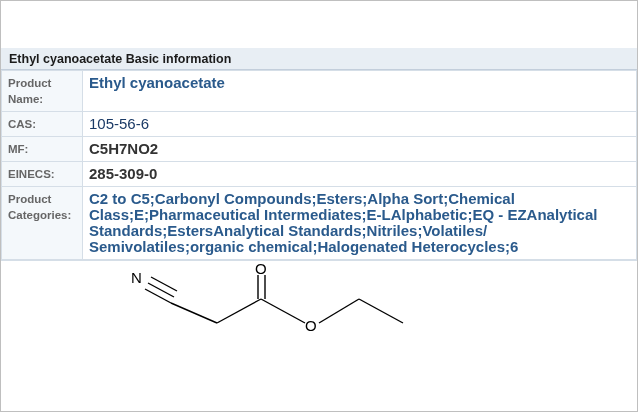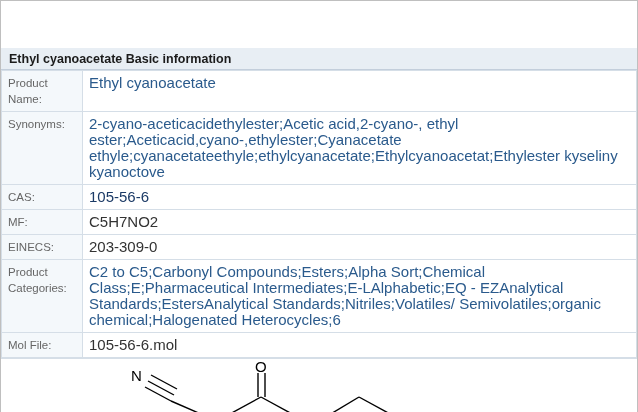--- a/index.html
+++ b/index.html
@@ -41,20 +41,21 @@
   table.info {
     width: 100%;
     border-collapse: collapse;
     table-layout: fixed;
   }
   table.info td {
     border: 1px solid #d5dee7;
     vertical-align: top;
     padding: 4px 6px 4px 6px;
     line-height: 16px;
+    font-weight: bold;
   }
   td.label {
     width: 68px;
     background: #f4f8fb;
     color: #666666;
     font-size: 11.5px;
     word-wrap: break-word;
     overflow-wrap: anywhere;
   }
   td.value {
@@ -98,42 +99,34 @@
     <span class="title">Ethyl cyanoacetate Basic information</span>
   </div>
 
   <table class="info">
     <tbody>
       <tr>
         <td class="label vlabel">Product Name:</td>
         <td class="value plain">Ethyl cyanoacetate</td>
       </tr>
       <tr>
-        <td class="label vlabel">Synonyms:</td>
-        <td class="value plain">2-cyano-aceticacidethylester;Acetic acid,2-cyano-, ethyl ester;Aceticacid,cyano-,ethylester;Cyanacetate ethyle;cyanacetateethyle;ethylcyanacetate;Ethylcyanoacetat;Ethylester kyseliny kyanoctove</td>
-      </tr>
-      <tr>
         <td class="label vlabel">CAS:</td>
         <td class="value strong">105-56-6</td>
       </tr>
       <tr>
         <td class="label vlabel">MF:</td>
         <td class="value dark">C5H7NO2</td>
       </tr>
       <tr>
         <td class="label vlabel">EINECS:</td>
-        <td class="value dark">203-309-0</td>
+        <td class="value dark">285-309-0</td>
       </tr>
       <tr>
         <td class="label vlabel">Product Categories:</td>
         <td class="value plain">C2 to C5;Carbonyl Compounds;Esters;Alpha Sort;Chemical Class;E;Pharmaceutical Intermediates;E-LAlphabetic;EQ - EZAnalytical Standards;EstersAnalytical Standards;Nitriles;Volatiles/ Semivolatiles;organic chemical;Halogenated Heterocycles;6</td>
-      </tr>
-      <tr>
-        <td class="label vlabel">Mol File:</td>
-        <td class="value dark">105-56-6.mol</td>
       </tr>
     </tbody>
   </table>
 
   <div class="struct-wrap">
     <svg width="420" height="86" viewBox="0 0 420 86" xmlns="http://www.w3.org/2000/svg">
       <g stroke="#000000" stroke-width="1.4" fill="none">
 
         <line x1="42" y1="16" x2="68" y2="30"></line>
         <line x1="39" y1="22" x2="65" y2="36"></line>

